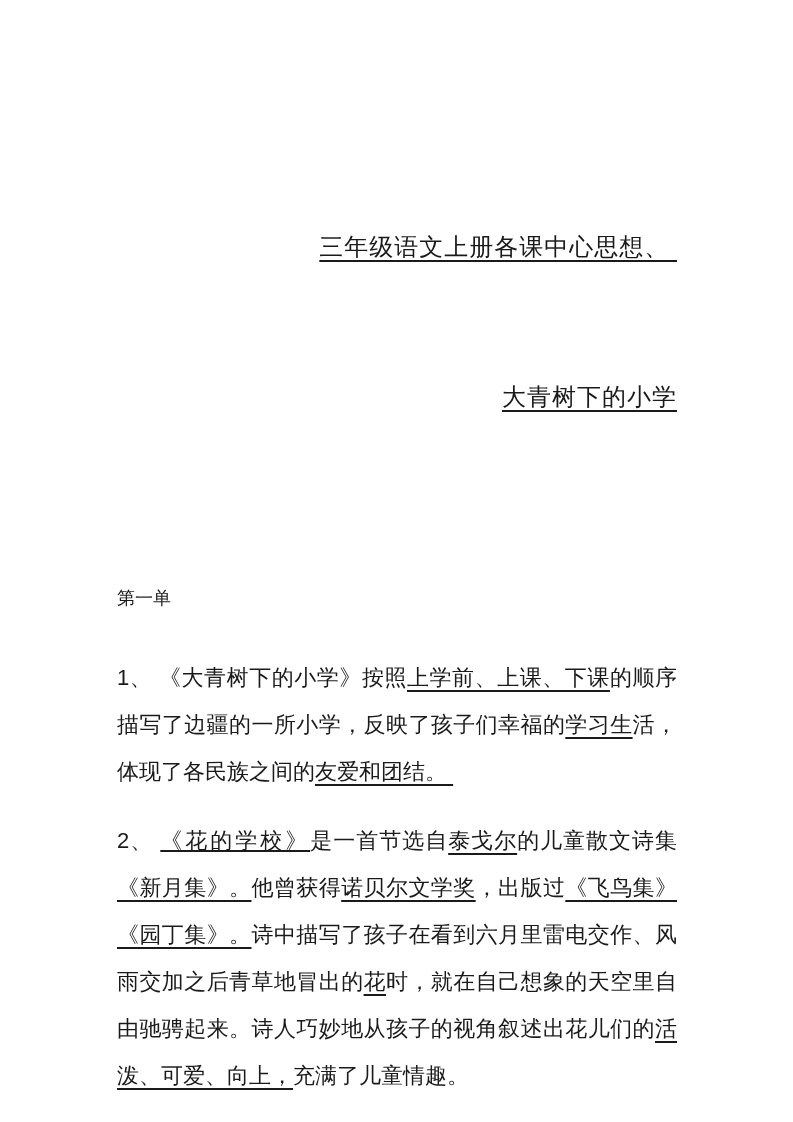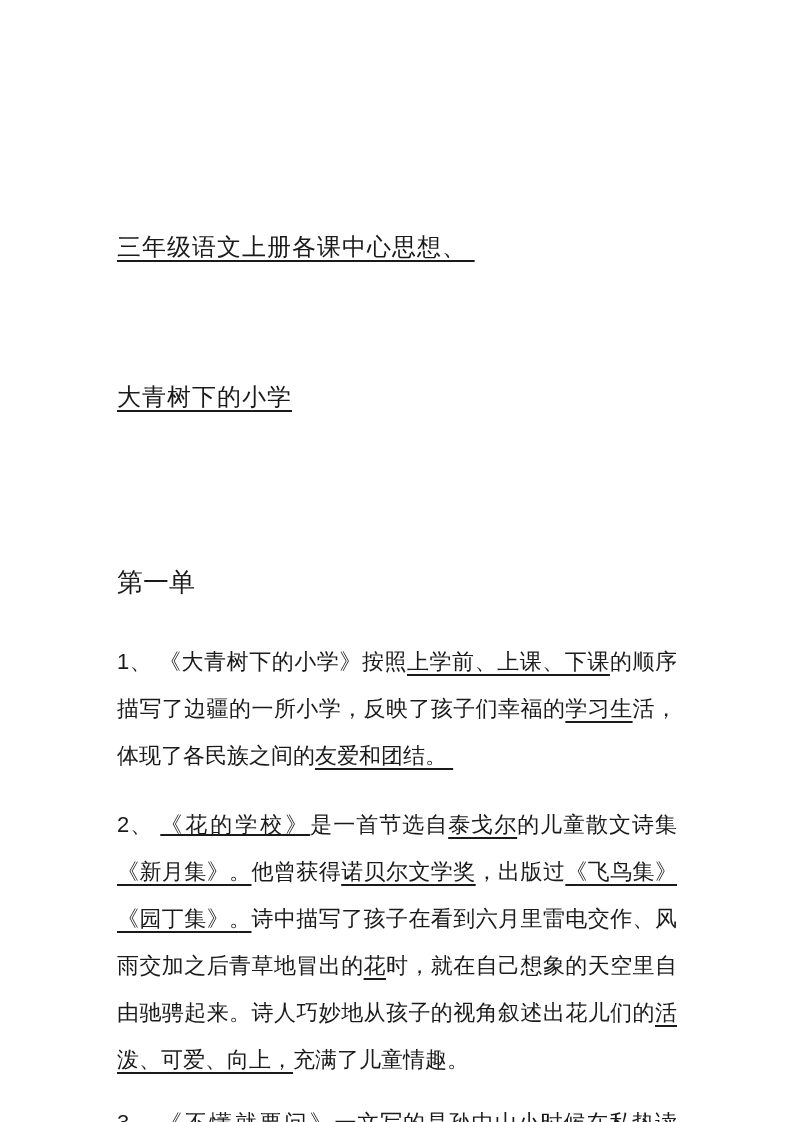--- a/index.html
+++ b/index.html
@@ -15,29 +15,29 @@
     box-sizing: border-box;
   }
   .content {
     box-sizing: border-box;
     padding: 86px 116px 0 117px;
     white-space: pre-wrap;
     overflow-wrap: break-word;
     word-break: break-all;
   }
   .doc-title {
-    text-align: left;
+    text-align: right;
     font-size: 24px;
     line-height: 50px;
     letter-spacing: 1px;
   }
   .section-heading {
-    font-size: 26px;
+    font-size: 18px;
     line-height: 40px;
-    margin-top: 4px;
+    margin-top: 20px;
   }
   .paragraphs { margin: 0; }
   .para {
     font-size: 22px;
     line-height: 47px;
     margin: 0;
     text-align: justify;
   }
   .para + .para { margin-top: 22px; }
   .para:nth-child(3) { margin-top: 18px; line-height: 43px; }

